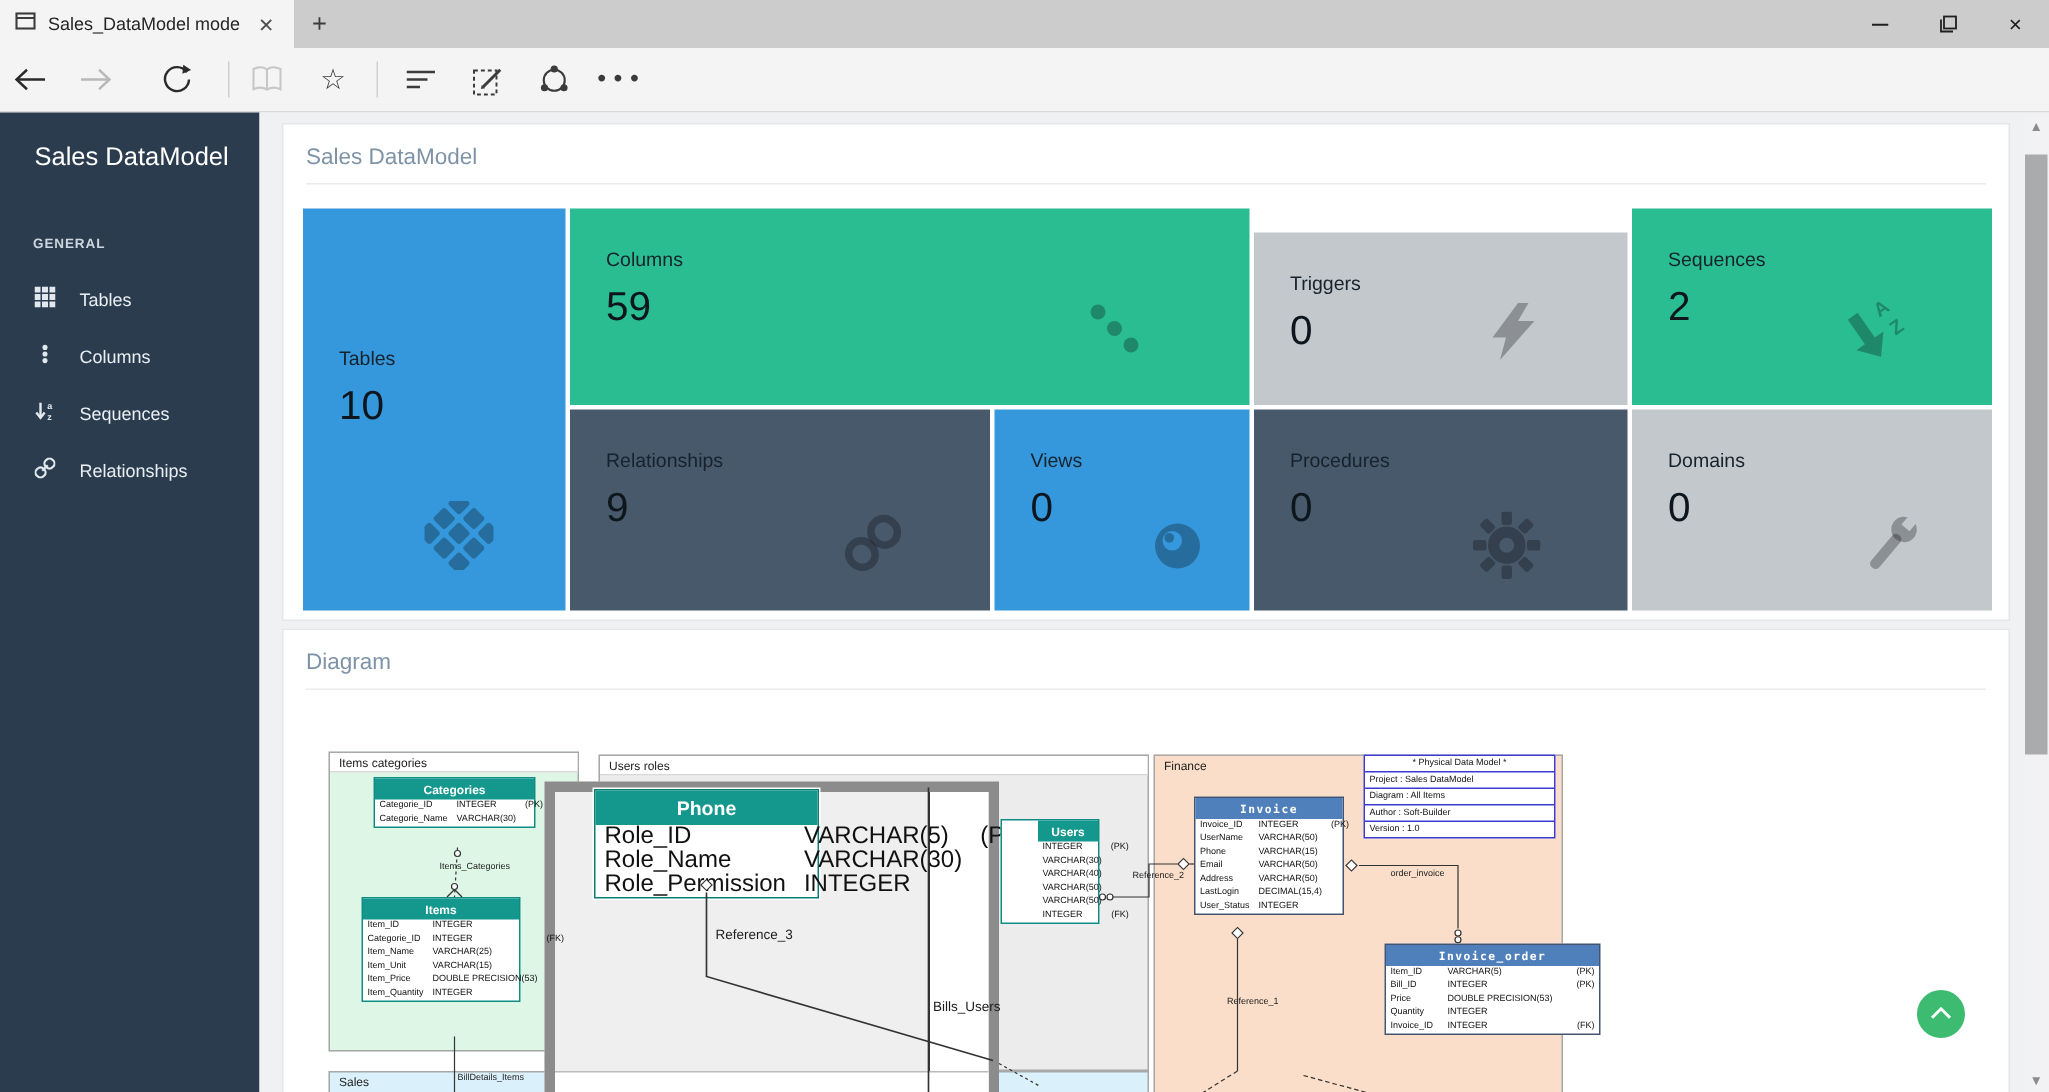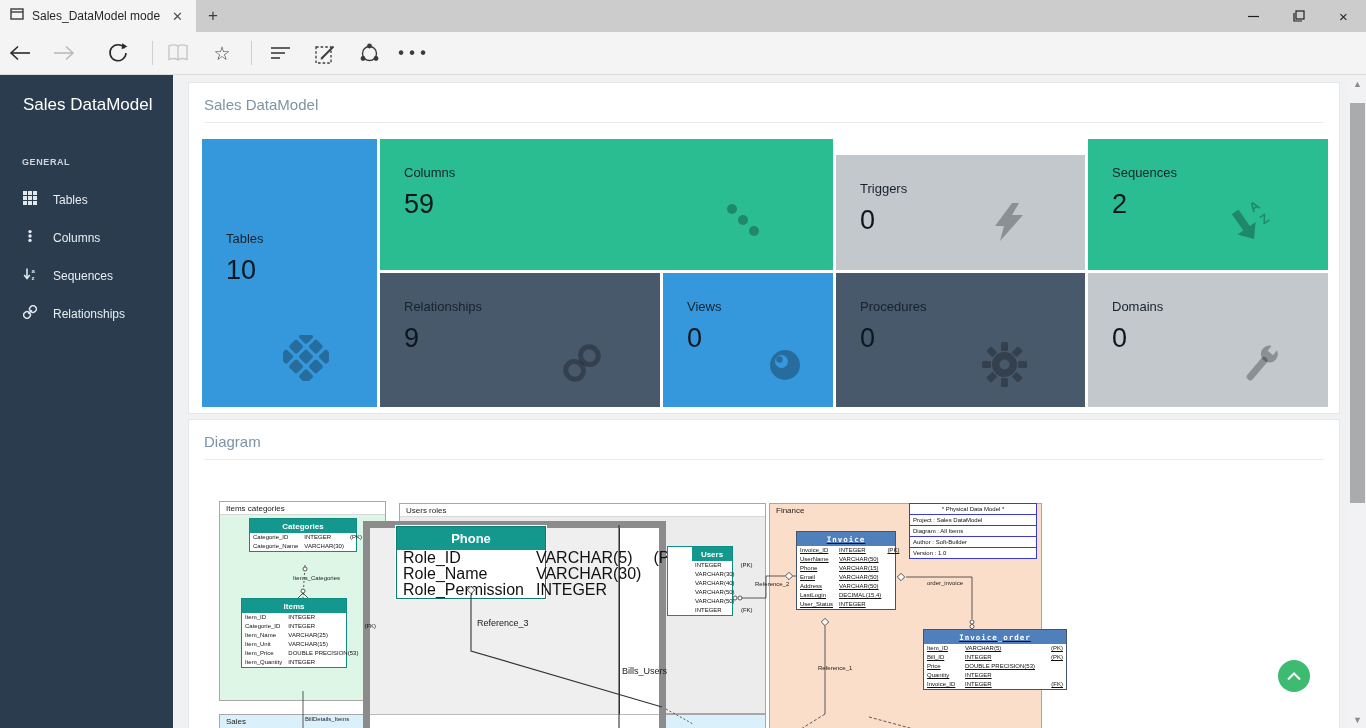--- a/index.html
+++ b/index.html
@@ -65,21 +65,21 @@
   
   .canvas { position:absolute; left:30px; top:81px; width:1122px; height:260px; }
   .dgroup { position:absolute; border:1px solid #a8a8a8; }
   .dgroup .strip { background:#fff; height:13px; border-bottom:1px solid #d8d8d8; }
   .glabel { position:absolute; top:2px; left:6px; font-size:8px; color:#222; white-space:nowrap; }
   .lens { position:absolute; border:7px solid #8c8c8c; background:#efefef; z-index:2; }
   .lens .band { position:absolute; background:#ffffff; border-left:1px solid #333; top:0; height:100%; }
   .lens .bfloor { position:absolute; left:0; right:0; background:#ffffff; border-top:1px solid #bbb; }
   .dtable { position:absolute; background:#fff; border:1px solid #0f8d84; z-index:3; font-size:6px; color:#111; }
   .dtable .hd { background:#14988e; color:#fff; font-weight:bold; text-align:center; font-size:8px; padding:2.5px 0; }
-  .dtable.blue { border-color:#44546e;text-decoration:underline; }
+  .dtable.blue { border-color:#44546e; }
   .dtable.blue .hd { background:#4f80bc; font-family:"DejaVu Sans Mono", monospace; font-size:7.5px; letter-spacing:1px; }
   .dtable table { width:100%; border-spacing:0; }
   .dtable td { padding:0 3px; line-height:9px; white-space:nowrap; font-size:6px; }
   .dtable td.k { text-align:right; }
   .dtable.mag { border-width:1px; border-color:#0a7c74; font-size:11px; box-shadow:0 0 0 1px #fff; }
   .dtable.mag .hd { font-size:13px; padding:4px 0; }
   .dtable.mag td { font-size:16px; line-height:16px; padding:0 6px; }
   .dlabel { position:absolute; font-size:6px; color:#1c1c1c; white-space:nowrap; z-index:5; }
   .dlabel.mag { font-size:9px; }
   .infobox { position:absolute; z-index:3; border:1px solid #3b3bd0; background:#fff; }

